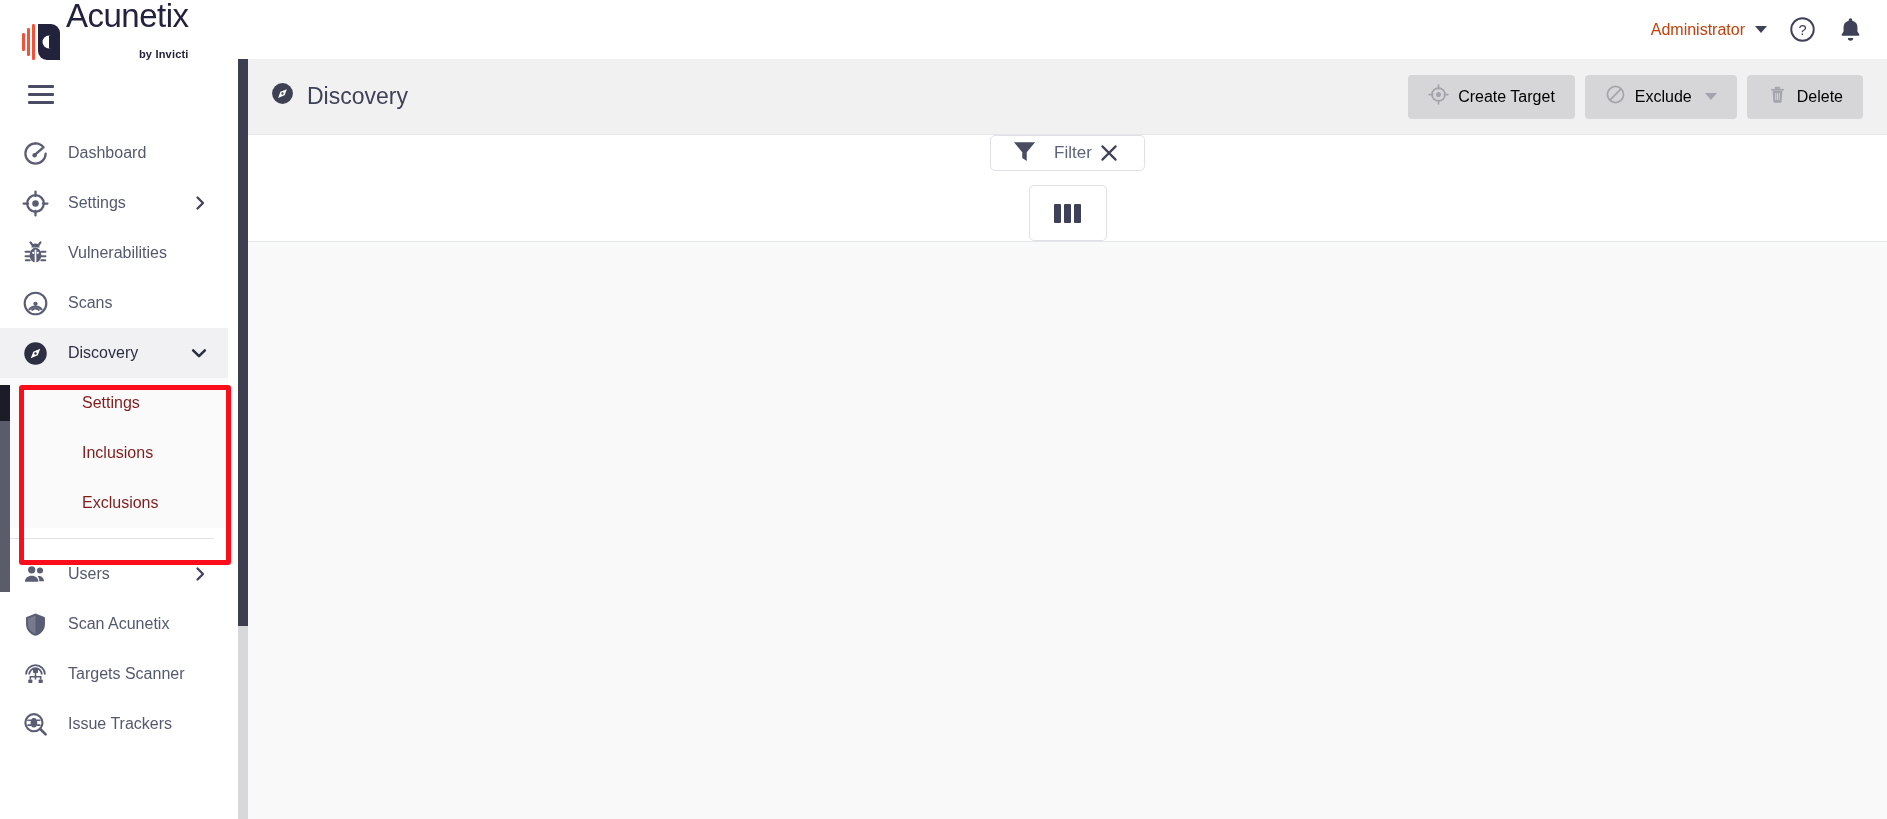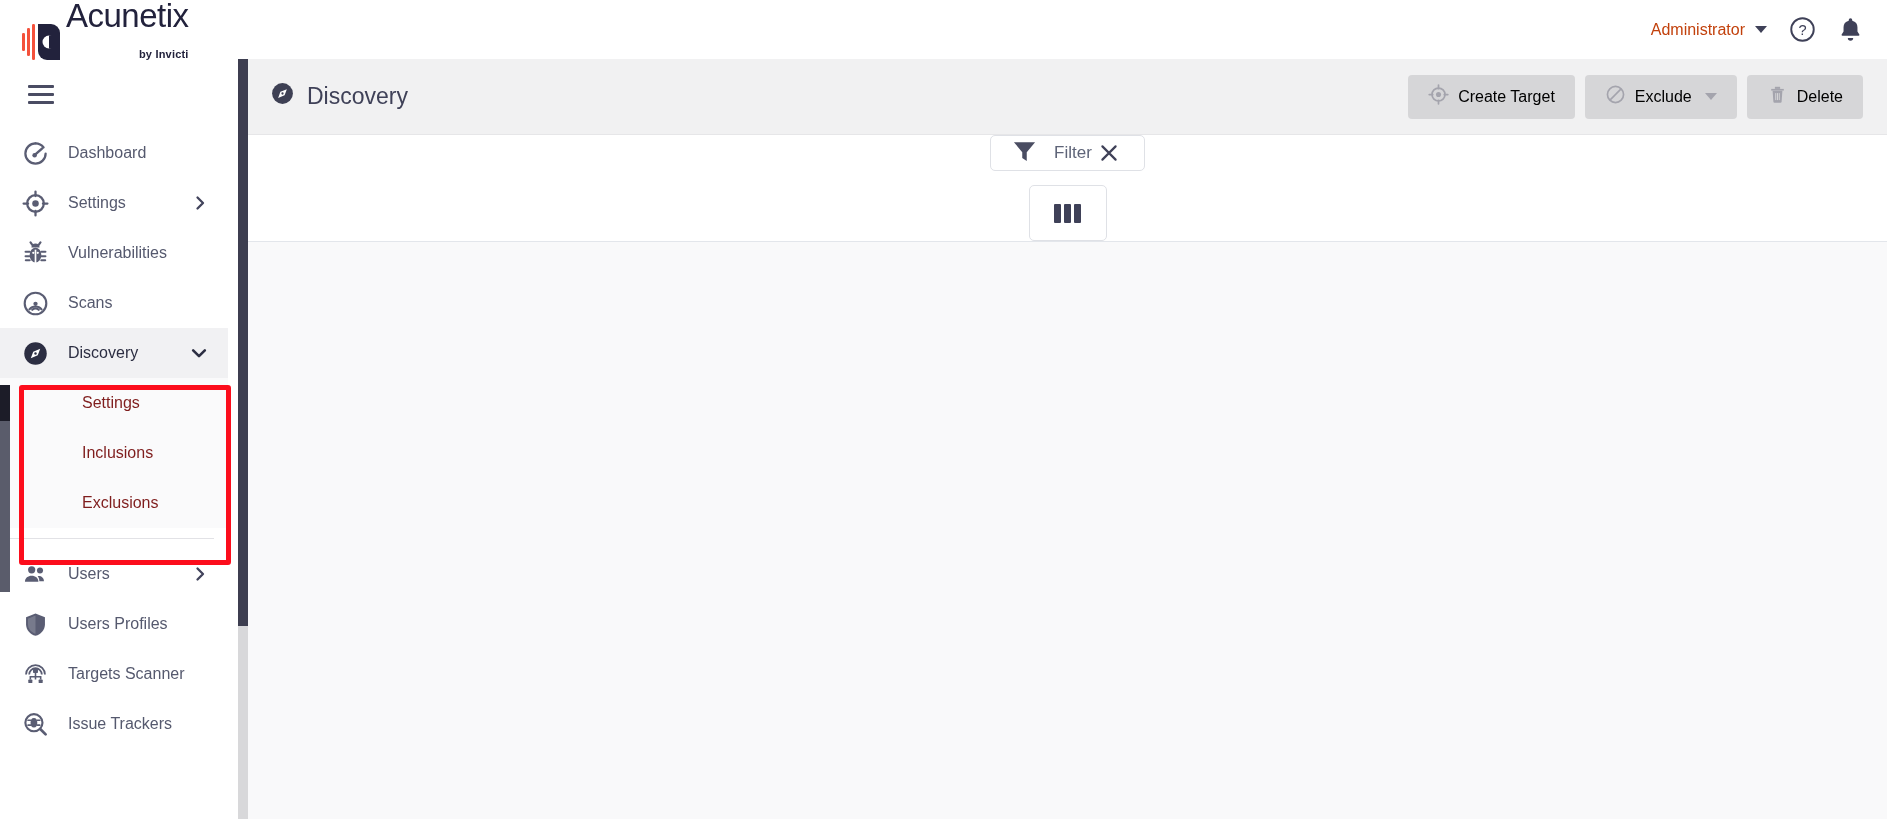--- a/index.html
+++ b/index.html
@@ -346,21 +346,21 @@
         </span>
       </li>
 
       <li class="nav-item">
         <span class="nav-icon">
           <svg width="27" height="27" viewBox="0 0 24 24">
             <path d="M12 2.2 3.6 5.6v6.1c0 5 3.5 9 8.4 10.3 4.9-1.3 8.4-5.3 8.4-10.3V5.6z" fill="#5a5d73"></path>
             <path d="M12 3.9v16.3c-3.9-1.2-6.7-4.6-6.7-8.5V6.8z" fill="#ffffff" opacity="0.18"></path>
           </svg>
         </span>
-        <span class="nav-label">Users Profiles</span>
+        <span class="nav-label">Scan Acunetix</span>
       </li>
 
       <li class="nav-item">
         <span class="nav-icon">
           <svg width="27" height="27" viewBox="0 0 24 24">
             <path d="M3.6 12a8.4 8.4 0 0 1 16.8 0" fill="none" stroke="#5a5d73" stroke-width="1.6"></path>
             <path d="M6.4 12a5.6 5.6 0 0 1 11.2 0" fill="none" stroke="#5a5d73" stroke-width="1.6"></path>
             <rect x="9.8" y="6.6" width="4.4" height="4" rx="0.7" fill="#5a5d73"></rect>
             <rect x="5.6" y="16.4" width="3.6" height="3.2" rx="0.6" fill="#5a5d73"></rect>
             <rect x="14.8" y="16.4" width="3.6" height="3.2" rx="0.6" fill="#5a5d73"></rect>

